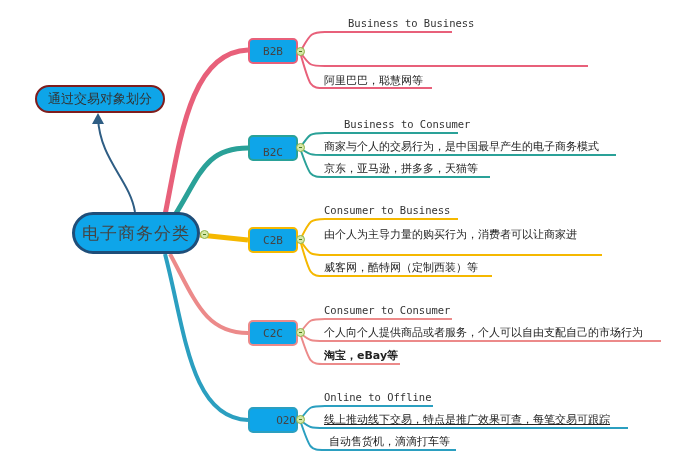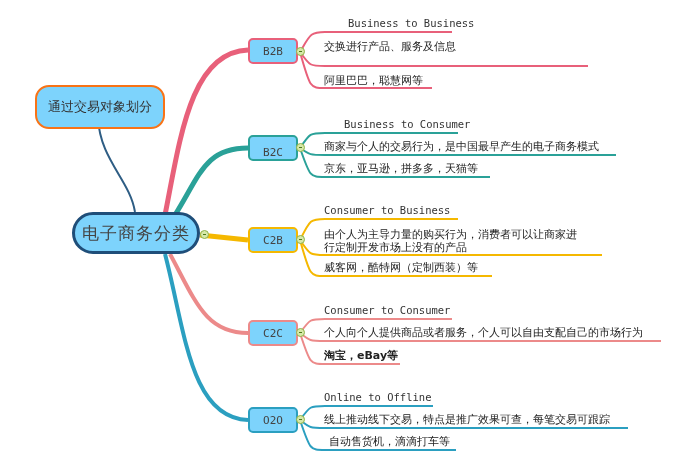--- a/index.html
+++ b/index.html
@@ -1,23 +1,23 @@
 <!DOCTYPE html>
 <html><head>
 <meta charset="utf-8">
 <style>
   html, body { margin:0; padding:0; background:#ffffff; }
   body { width:700px; height:470px; position:relative; overflow:hidden;
          font-family:"DejaVu Sans", sans-serif; }
   svg.links { position:absolute; left:0; top:0; width:700px; height:470px; }
-  .node { position:absolute; box-sizing:border-box; background:#7dd3fc;
+  .node { position:absolute; box-sizing:border-box; background:#0ea5e9;
           display:flex; align-items:center; justify-content:center; color:#333; }
   .root { left:72px; top:212px; width:128px; height:42px; border:3px solid #1f4e79;
           border-radius:21px; font-size:17px; color:#444; letter-spacing:1px; }
-  .float { left:35px; top:85px; width:130px; height:44px; border:2px solid #f97316;
+  .float { left:35px; top:85px; width:130px; height:28px; border:2px solid #7f1d1d;
            border-radius:14px; font-size:13px; color:#333;align-items:center; }
   .branch { width:50px; height:26px; border:2px solid; border-radius:5px;
             font-family:"DejaVu Sans Mono", monospace; font-size:11px; color:#444; }
   .collapse { position:absolute; width:9px; height:9px; border-radius:50%;
               background:#d6e8a8; border:1px solid #8fb34a; box-sizing:border-box; }
   .collapse::after { content:""; position:absolute; left:2px; top:3px; width:3px; height:1px; background:#4b7a1a; }
   .leaf { position:absolute; font-size:11px; color:#222; line-height:13px; }
   .leaf.en { font-family:"DejaVu Sans Mono", monospace; font-size:10.5px; color:#333; }
 </style>
 </head>
@@ -73,50 +73,48 @@
   <span>电子商务分类</span>
 </div>
 <div class="collapse" style="left:200px;top:230px;"></div>
 
 <div class="node branch" style="left:248px;top:38px;border-color:#e8607a;">
   <span>B2B</span>
 </div>
 <div class="collapse" style="left:296px;top:47px;"></div>
 <div class="leaf en" style="left:324px;top:17px;margin-left:24px;">Business to Business</div>
 <div class="leaf" style="left:324px;top:40px;">
-  <div>交换进行产品、服务及信息</div>
 </div>
 <div class="leaf" style="left:324px;top:74px;">阿里巴巴，聪慧网等</div>
 
 <div class="node branch" style="left:248px;top:135px;border-color:#2aa198;align-items:flex-end;">
   <span>B2C</span>
 </div>
 <div class="collapse" style="left:296px;top:143px;"></div>
 <div class="leaf en" style="left:324px;top:118px;margin-left:20px;">Business to Consumer</div>
 <div class="leaf" style="left:324px;top:140px;">商家与个人的交易行为，是中国最早产生的电子商务模式</div>
 <div class="leaf" style="left:324px;top:162px;">京东，亚马逊，拼多多，天猫等</div>
 
 <div class="node branch" style="left:248px;top:227px;border-color:#f5b800;">
   <span>C2B</span>
 </div>
 <div class="collapse" style="left:296px;top:235px;"></div>
 <div class="leaf en" style="left:324px;top:204px;text-align:right;">Consumer to Business</div>
 <div class="leaf" style="left:324px;top:228px;">
   <div>由个人为主导力量的购买行为，消费者可以让商家进</div>
-  <div>行定制开发市场上没有的产品</div>
 </div>
 <div class="leaf" style="left:324px;top:262px;font-family:Liberation Mono, monospace;">威客网，酷特网（定制西装）等</div>
 
 <div class="node branch" style="left:248px;top:320px;border-color:#ec8a8a;">
   <span>C2C</span>
 </div>
 <div class="collapse" style="left:296px;top:328px;"></div>
 <div class="leaf en" style="left:324px;top:304px;">Consumer to Consumer</div>
 <div class="leaf" style="left:324px;top:326px;">个人向个人提供商品或者服务，个人可以自由支配自己的市场行为</div>
 <div class="leaf" style="left:324px;top:349px;font-weight:bold;">淘宝，eBay等</div>
 
-<div class="node branch" style="left:248px;top:407px;border-color:#2b9fc0;">
+<div class="node branch" style="left:248px;top:407px;border-color:#2b9fc0;justify-content:flex-end;">
   <span>O2O</span>
 </div>
 <div class="collapse" style="left:296px;top:415px;"></div>
 <div class="leaf en" style="left:324px;top:391px;">Online to Offline</div>
-<div class="leaf" style="left:324px;top:413px;">线上推动线下交易，特点是推广效果可查，每笔交易可跟踪</div>
+<div class="leaf" style="left:324px;top:413px;text-decoration:underline;">线上推动线下交易，特点是推广效果可查，每笔交易可跟踪</div>
 <div class="leaf" style="left:329px;top:435px;">自动售货机，滴滴打车等</div>
 
 </body></html>

